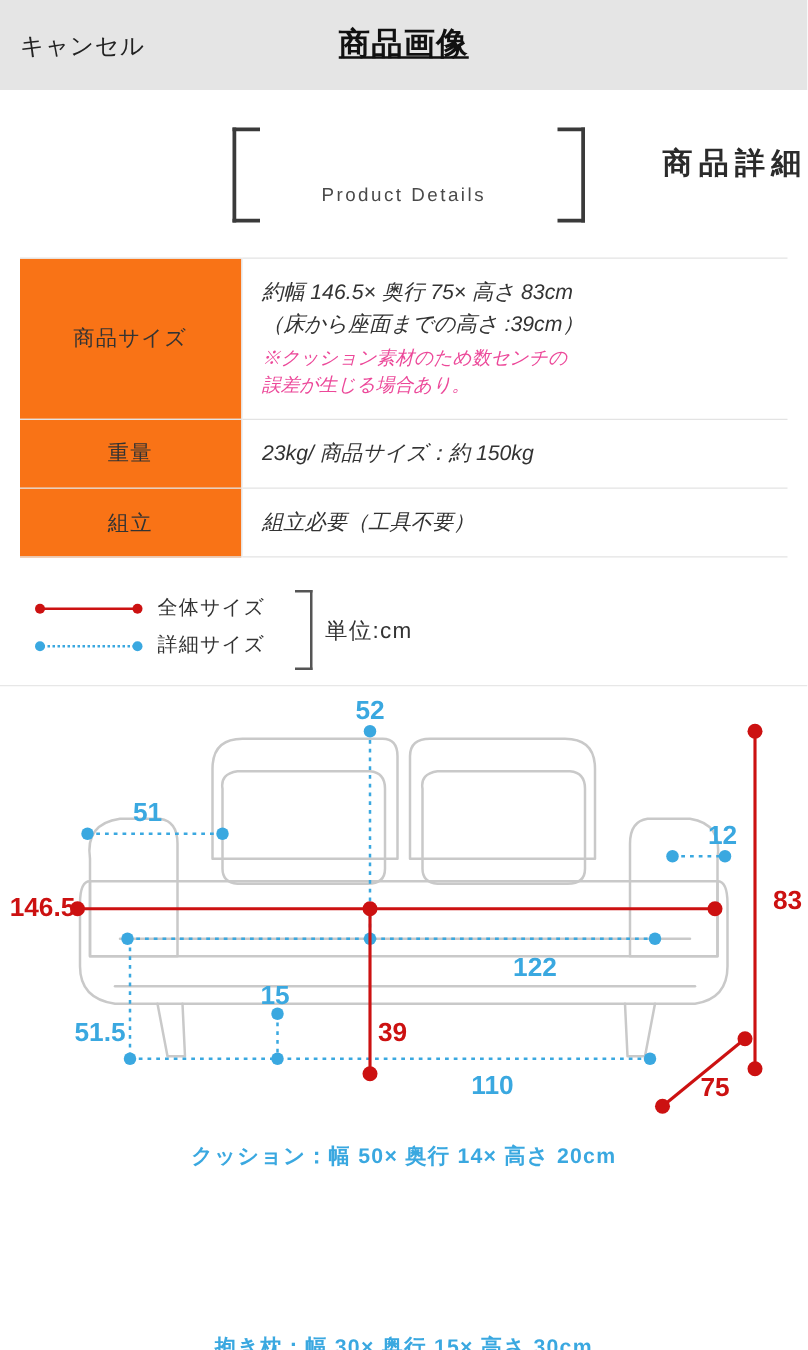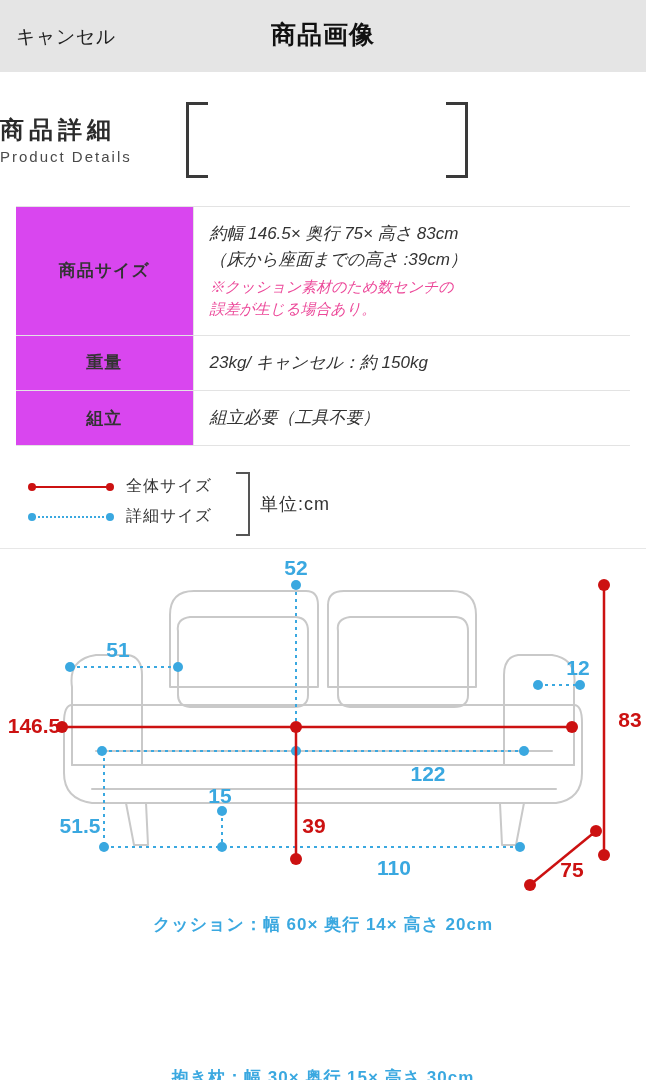--- a/index.html
+++ b/index.html
@@ -41,20 +41,21 @@
   .header-title {
     position: absolute;
     left: 0;
     right: 0;
     top: 18px;
     text-align: center;
     font-size: 25px;
     font-weight: bold;
     color: #111;
     letter-spacing: 1px;
+    text-decoration: underline;
   }
 
   
   .detail-head {
     position: relative;
     height: 110px;
     margin-top: 14px;
   }
   .bracket {
     position: absolute;
@@ -69,49 +70,50 @@
     border-left: 3px solid #3a3a3a;
   }
   .bracket.right {
     right: 178px;
     border-right: 3px solid #3a3a3a;
   }
   .detail-title {
     position: absolute;
     left: 0; right: 0;
     top: 28px;
-    text-align: left;
+    text-align: right;
     font-size: 24px;
     font-weight: bold;
     letter-spacing: 5px;
     color: #2b2b2b;
   }
   .detail-sub {
     position: absolute;
     left: 0; right: 0;
     top: 62px;
+    text-align: center;
     font-size: 15px;
     letter-spacing: 2px;
     color: #4a4a4a;
   }
 
   
   .spec-table {
     width: 614px;
     margin: 10px auto 0 auto;
     border-collapse: collapse;
     table-layout: fixed;
   }
   .spec-table tr { border-bottom: 1px solid #e3e3e3; }
   .spec-table tr:first-child { border-top: 1px solid #e3e3e3; }
   .spec-table th {
     width: 177px;
-    background: #d946ef;
+    background: #f97316;
     text-align: center;
-    font-weight: bold;
+    font-weight: normal;
     font-size: 17px;
     color: #333;
     letter-spacing: 1px;
     padding: 14px 4px;
     vertical-align: middle;
     border-right: 1px solid #e3e3e3;
   }
   .spec-table td {
     padding: 14px 0 14px 16px;
     font-size: 17px;
@@ -259,21 +261,21 @@
         <th>商品サイズ</th>
         <td>
           <span style="white-space:pre-line">約幅 146.5× 奥行 75× 高さ 83cm
 （床から座面までの高さ :39cm）</span>
           <span class="note" style="white-space:pre-line">※クッション素材のため数センチの
 誤差が生じる場合あり。</span>
         </td>
       </tr>
       <tr>
         <th>重量</th>
-        <td>23kg/ キャンセル：約 150kg</td>
+        <td>23kg/ 商品サイズ：約 150kg</td>
       </tr>
       <tr>
         <th>組立</th>
         <td>組立必要（工具不要）</td>
       </tr>
     </tbody>
   </table>
 
   <div class="legend">
     <div class="legend-row r2">
@@ -384,20 +386,20 @@
       <text x="34" y="178" text-anchor="middle" font-family="Liberation Sans, sans-serif" font-size="21" font-weight="bold" fill="#cc1111">146.5</text>
       <text x="630" y="172" text-anchor="middle" font-family="Liberation Sans, sans-serif" font-size="21" font-weight="bold" fill="#cc1111">83</text>
       <text x="428" y="226" text-anchor="middle" font-family="Liberation Sans, sans-serif" font-size="21" font-weight="bold" fill="#3aa8e0">122</text>
       <text x="220" y="248" text-anchor="middle" font-family="Liberation Sans, sans-serif" font-size="21" font-weight="bold" fill="#3aa8e0">15</text>
       <text x="80" y="278" text-anchor="middle" font-family="Liberation Sans, sans-serif" font-size="21" font-weight="bold" fill="#3aa8e0">51.5</text>
       <text x="314" y="278" text-anchor="middle" font-family="Liberation Sans, sans-serif" font-size="21" font-weight="bold" fill="#cc1111">39</text>
       <text x="394" y="320" text-anchor="middle" font-family="Liberation Sans, sans-serif" font-size="21" font-weight="bold" fill="#3aa8e0">110</text>
       <text x="572" y="322" text-anchor="middle" font-family="Liberation Sans, sans-serif" font-size="21" font-weight="bold" fill="#cc1111">75</text>
     </svg>
 
-    <div class="cushion-note">クッション：幅 60× 奥行 14× 高さ 20cm</div>
+    <div class="cushion-note">クッション：幅 50× 奥行 14× 高さ 20cm</div>
   </div>
 
   <div class="bottom-strip">
     <div class="txt">抱き枕：幅 30× 奥行 15× 高さ 30cm</div>
   </div>
 
 </div>
 
 </body></html>

